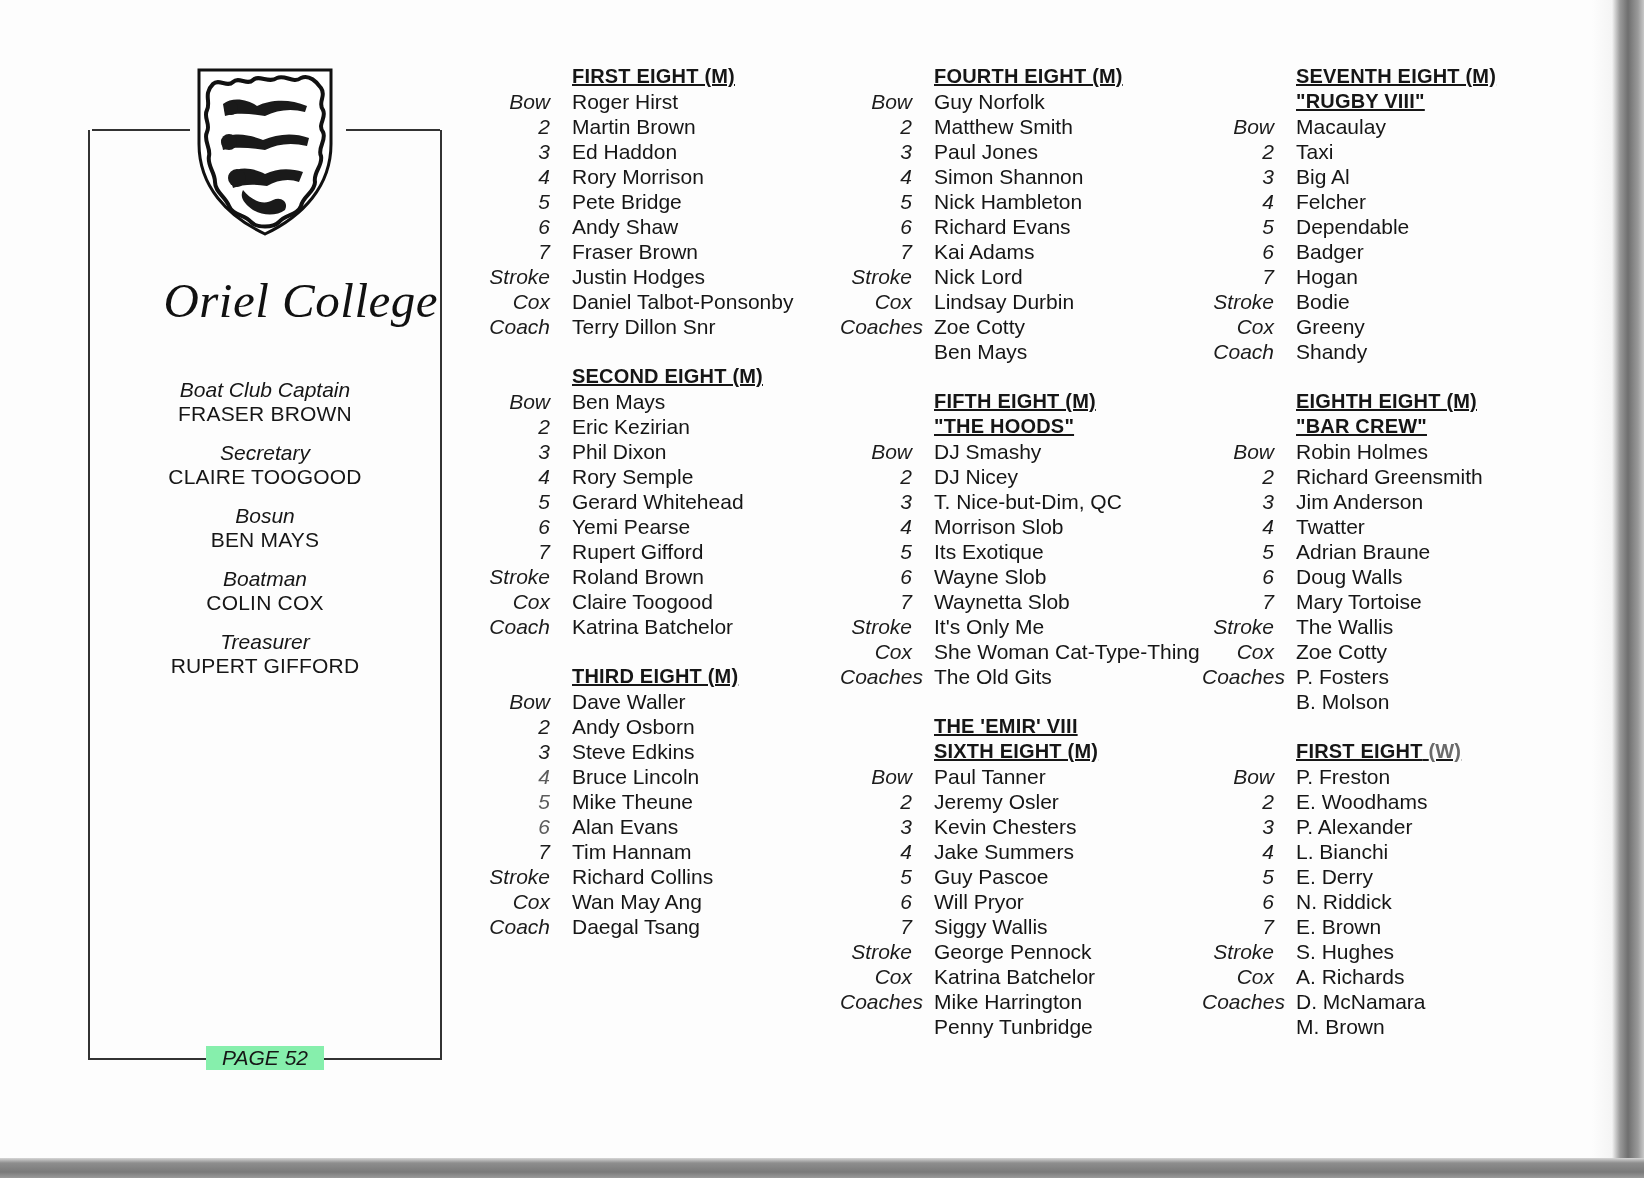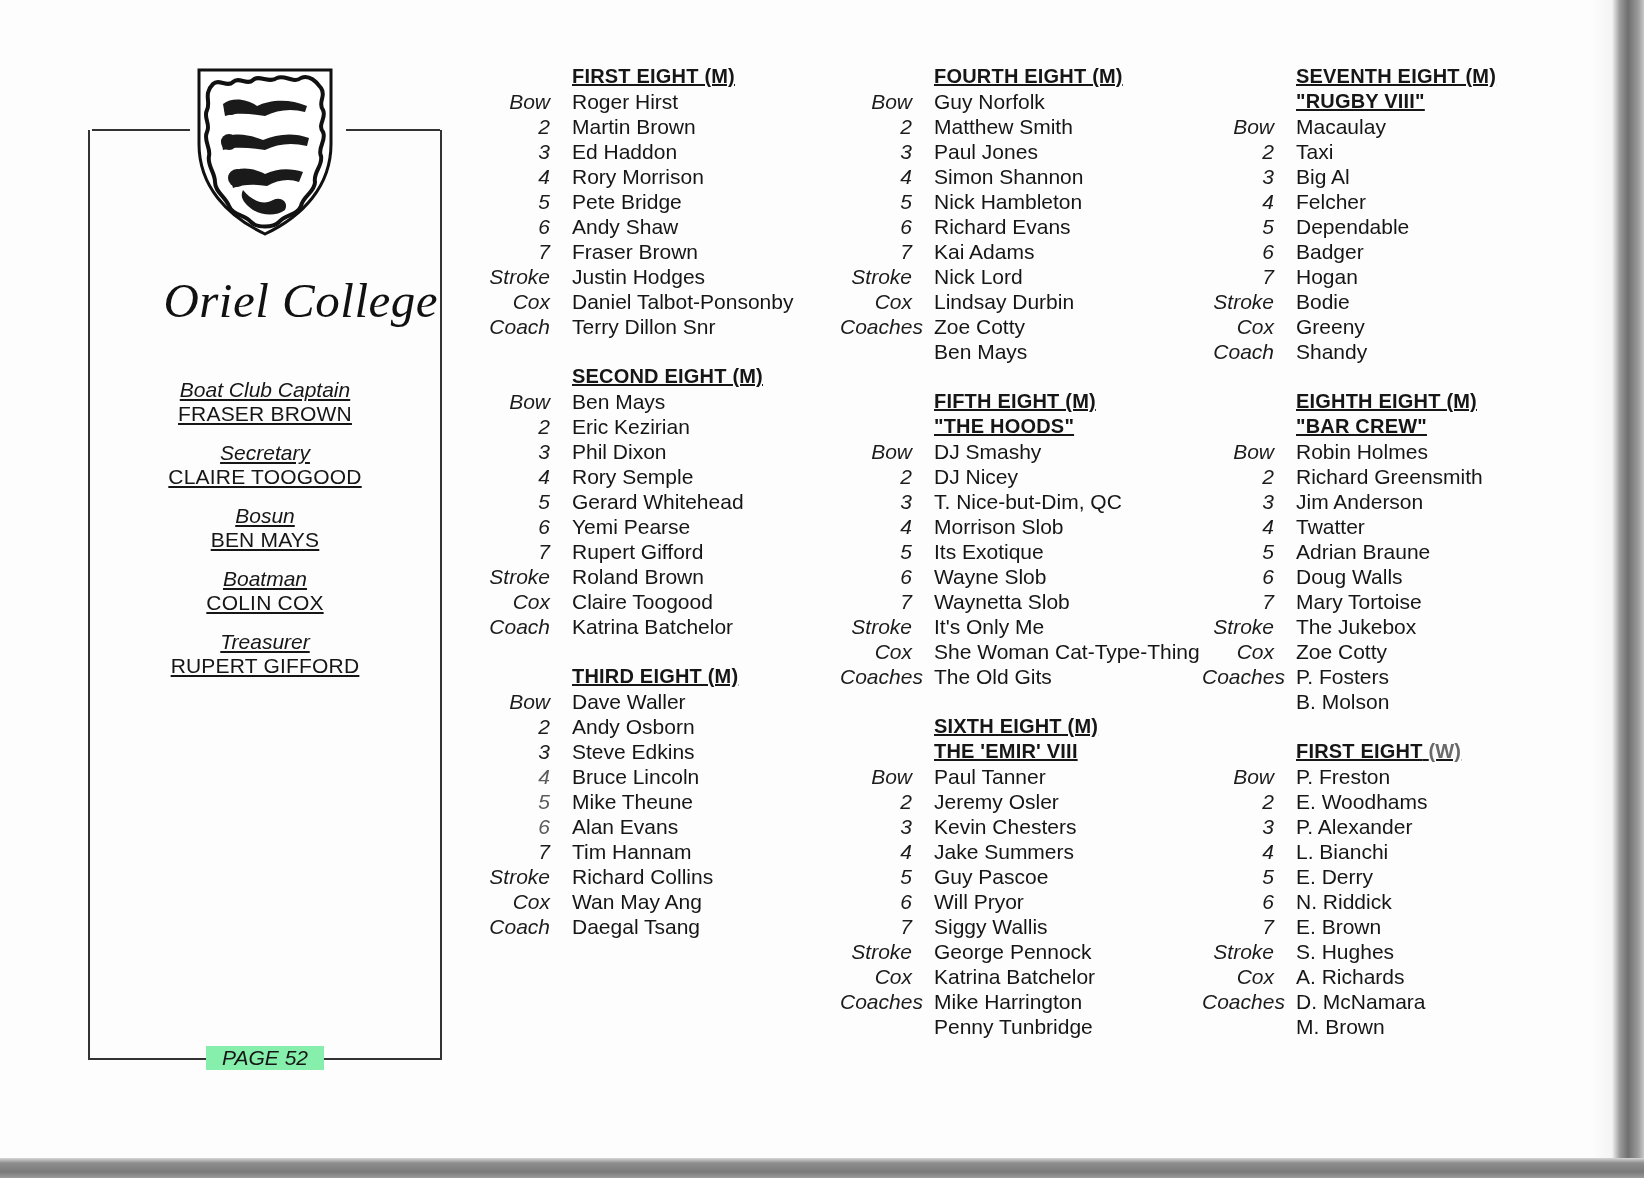--- a/index.html
+++ b/index.html
@@ -26,21 +26,21 @@
   .panel-top-line.left { left: 92px; width: 98px; }
   .panel-top-line.right { left: 346px; width: 94px; }
   .crest {
     position: absolute; left: 193px; top: 66px; width: 144px; height: 172px;
   }
   .college-title {
     position: absolute; left: 92px; top: 272px; width: 346px; text-align: right;
     font-family: "Liberation Serif", "DejaVu Serif", serif; font-style: italic;
     font-size: 49px; color: #111; letter-spacing: 0.5px;
   }
-  .officers { position: absolute; left: 92px; top: 378px; width: 346px; text-align: center; text-decoration: underline; }
+  .officers { position: absolute; left: 92px; top: 378px; width: 346px; text-align: center; }
   .officer { height: 63px; }
   .officer-role { font-style: italic; font-size: 21px; line-height: 24px; display: block; }
   .officer-name { font-size: 21px; line-height: 24px; display: block; letter-spacing: 0.2px; }
   .page-num-wrap {
     position: absolute; left: 88px; top: 1046px; width: 354px; height: 24px;
     display: flex; justify-content: center;
   }
   .page-num {
     background: #86efac; padding: 0 16px; font-style: italic; font-size: 21px; line-height: 24px;
   }
@@ -352,25 +352,25 @@
           <span class="name">She Woman Cat-Type-Thing</span>
         </div>
         <div class="crew-row">
           <span class="seat">Coaches</span>
           <span class="name">The Old Gits</span>
         </div>
       </div>
       <div class="crew">
         <div class="crew-title-row">
           <span class="title-spacer"></span>
+          <span class="crew-title">THE 'EMIR' VIII</span>
+        </div>
+        <div class="crew-title-row">
+          <span class="title-spacer"></span>
           <span class="crew-title"><span>SIXTH EIGHT (M)</span></span>
-        </div>
-        <div class="crew-title-row">
-          <span class="title-spacer"></span>
-          <span class="crew-title">THE 'EMIR' VIII</span>
         </div>
         <div class="crew-row">
           <span class="seat">Bow</span>
           <span class="name">Paul Tanner</span>
         </div>
         <div class="crew-row">
           <span class="seat">2</span>
           <span class="name">Jeremy Osler</span>
         </div>
         <div class="crew-row">
@@ -494,21 +494,21 @@
         <div class="crew-row">
           <span class="seat">6</span>
           <span class="name">Doug Walls</span>
         </div>
         <div class="crew-row">
           <span class="seat">7</span>
           <span class="name">Mary Tortoise</span>
         </div>
         <div class="crew-row">
           <span class="seat">Stroke</span>
-          <span class="name">The Jukebox</span>
+          <span class="name">The Wallis</span>
         </div>
         <div class="crew-row">
           <span class="seat">Cox</span>
           <span class="name">Zoe Cotty</span>
         </div>
         <div class="crew-row">
           <span class="seat">Coaches</span>
           <span class="name">P. Fosters</span>
         </div>
         <div class="crew-row">

